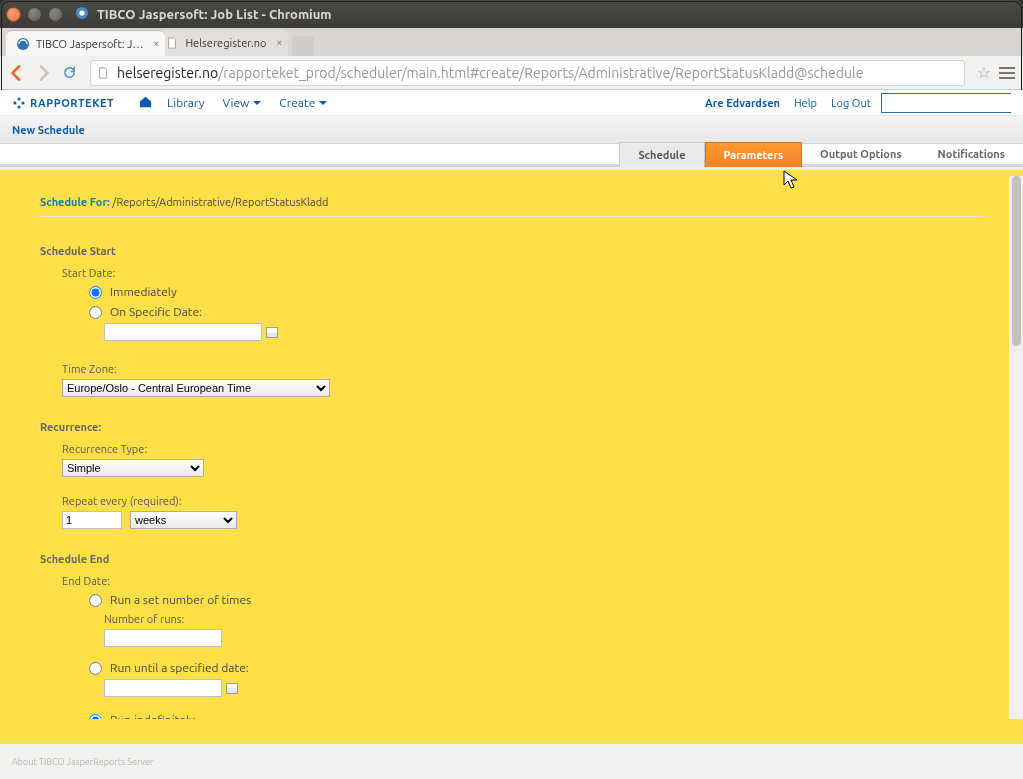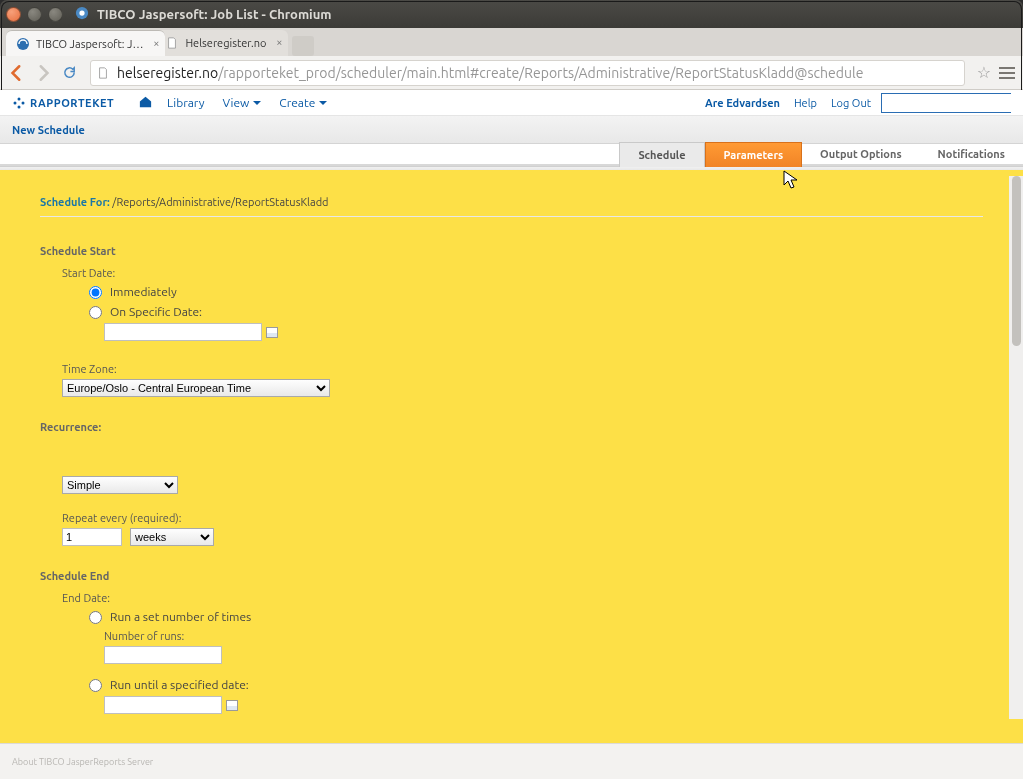--- a/index.html
+++ b/index.html
@@ -238,29 +238,30 @@
           </div>
 
           <div class="field-lbl" style="margin-top:22px;">Time Zone:</div>
           <select class="sel" style="width:268px;">
             <option>Europe/Oslo - Central European Time</option>
           </select>
         </div>
 
         <div class="section-h" style="margin-top:24px;">Recurrence:</div>
         <div class="indent1">
-          <select class="sel" style="width:116px;margin-top:33px;">
+          <div class="field-lbl">Recurrence Type:</div>
+          <select class="sel" style="width:142px;">
             <option>Simple</option>
           </select>
 
           <div class="field-lbl" style="margin-top:18px;">Repeat every (required):</div>
           <div class="row">
             <input class="txt-in" style="width: 60px;" value="1">
             <span style="width:8px;"></span>
-            <select class="sel" style="width:84px;">
+            <select class="sel" style="width:107px;">
               <option>weeks</option>
             </select>
           </div>
         </div>
 
         <div class="section-h" style="margin-top:24px;">Schedule End</div>
         <div class="indent1">
           <div class="field-lbl">End Date:</div>
           <div class="indent1">
             <div class="row">

